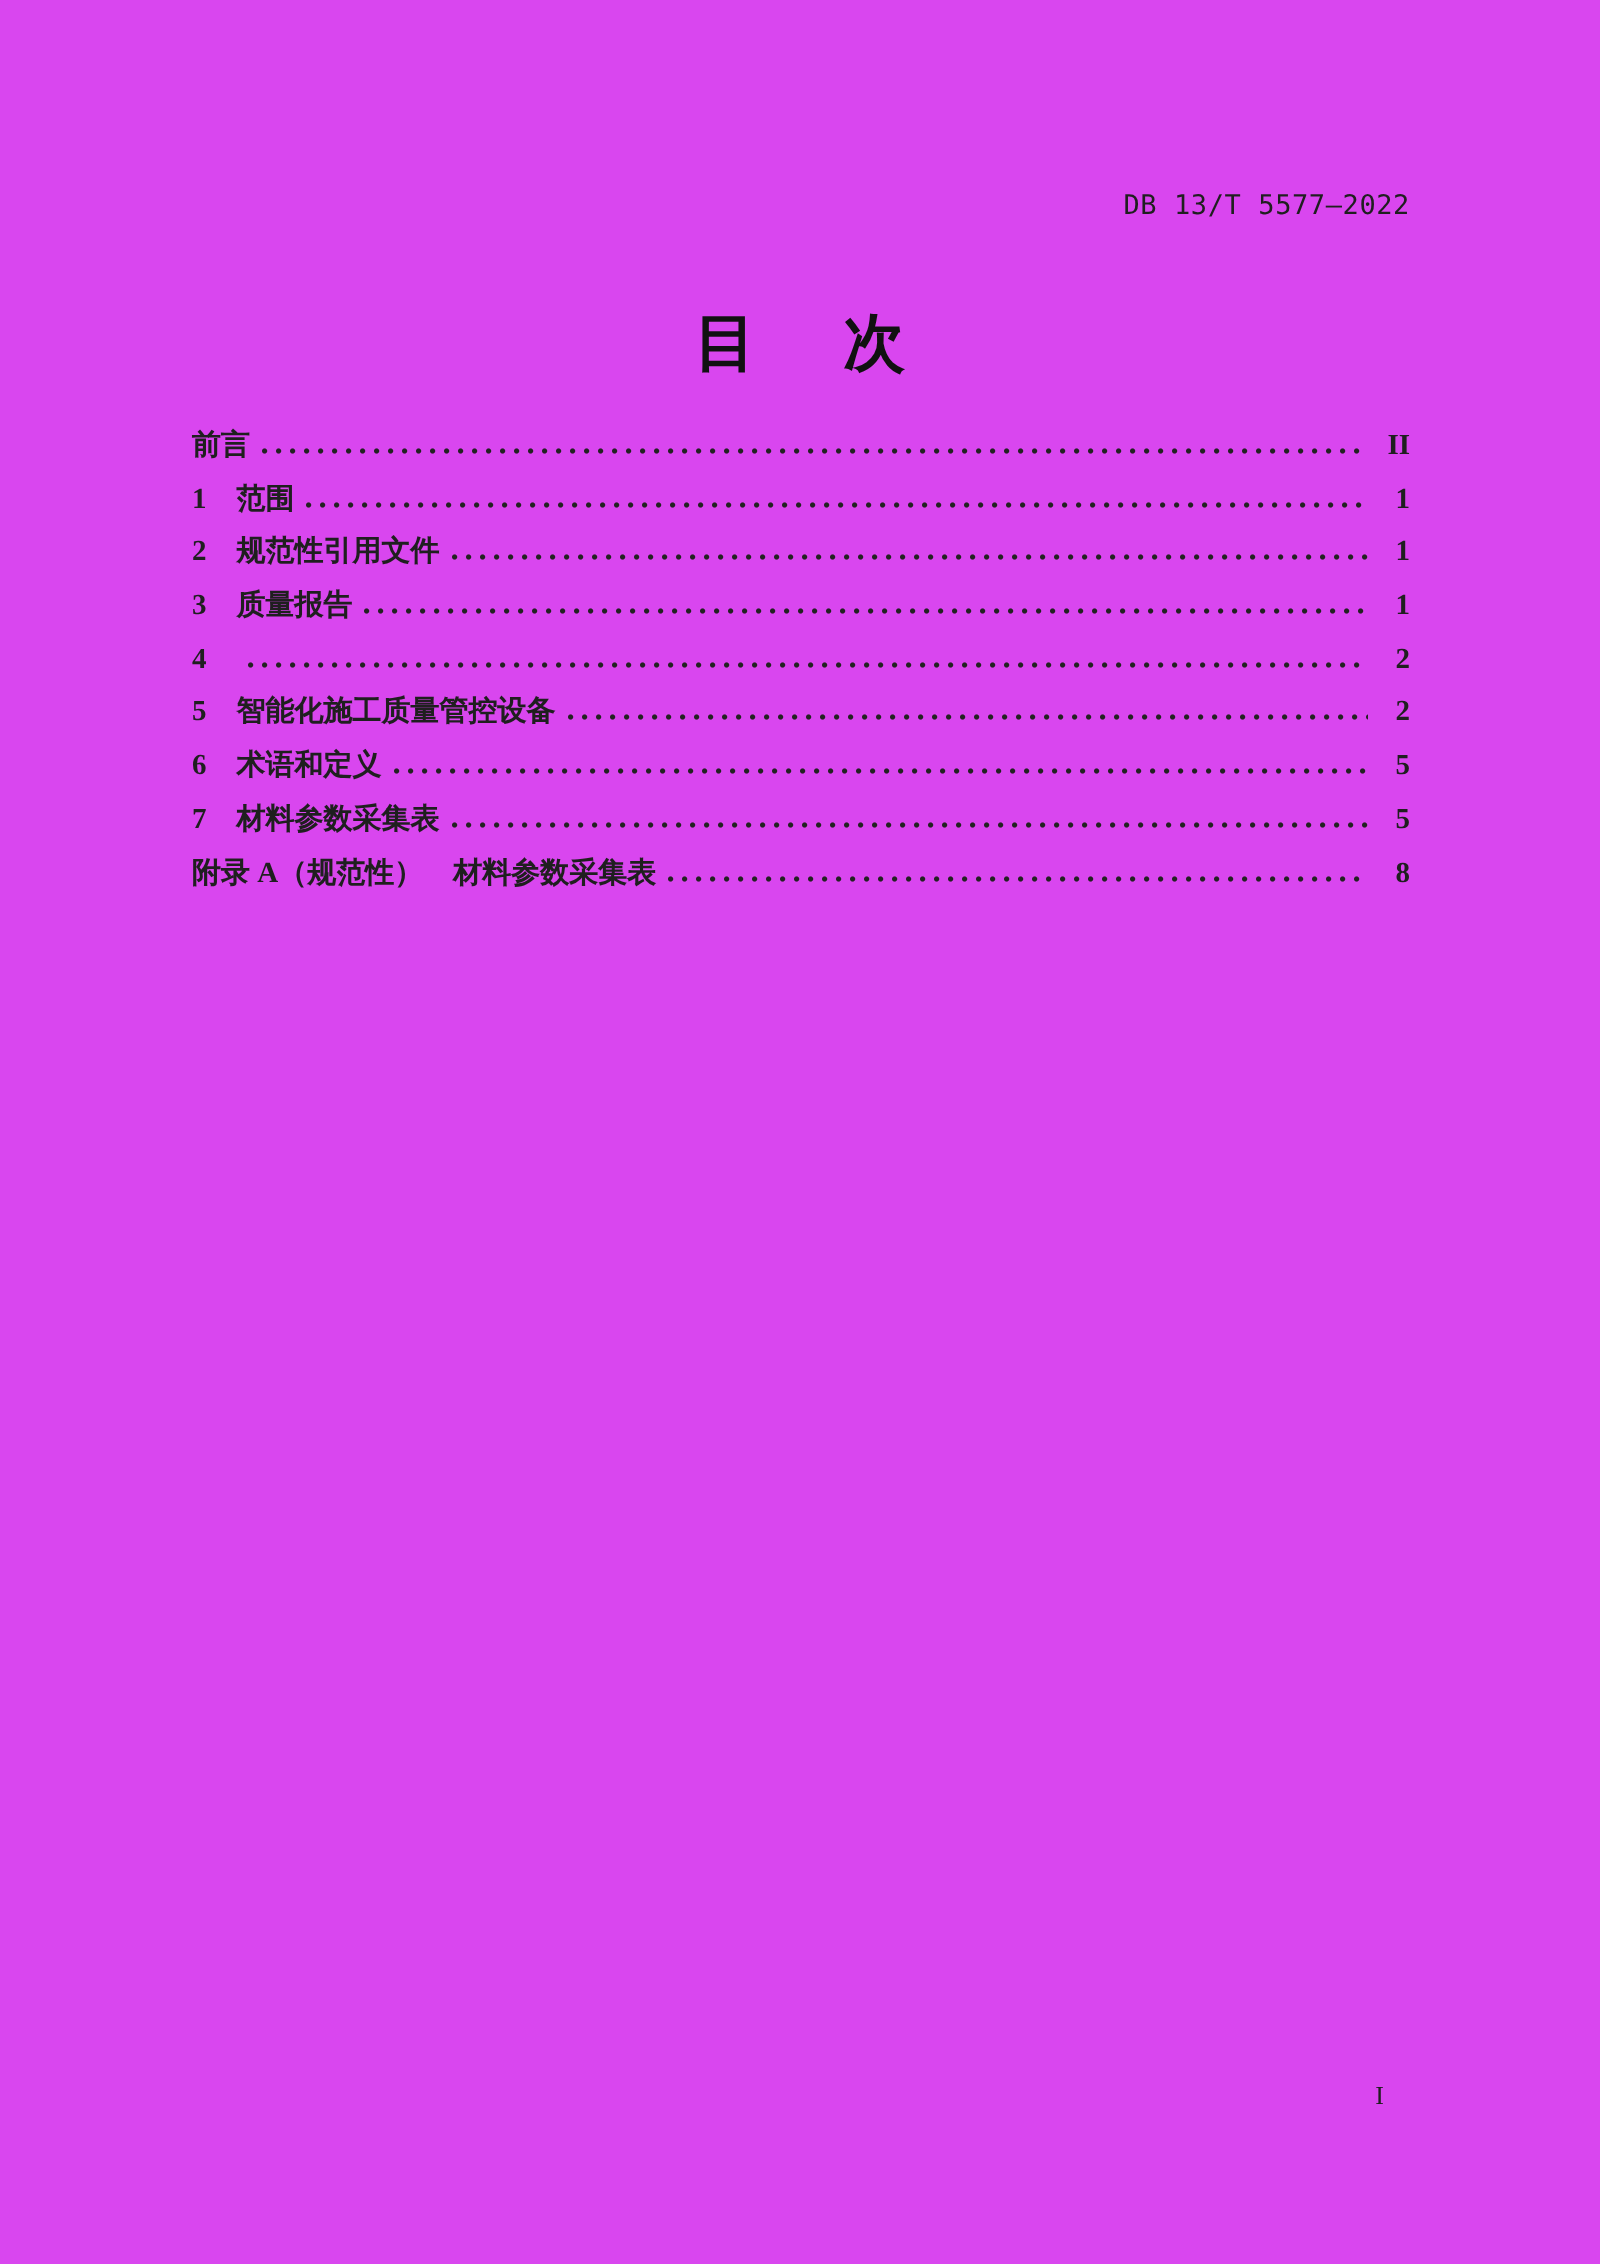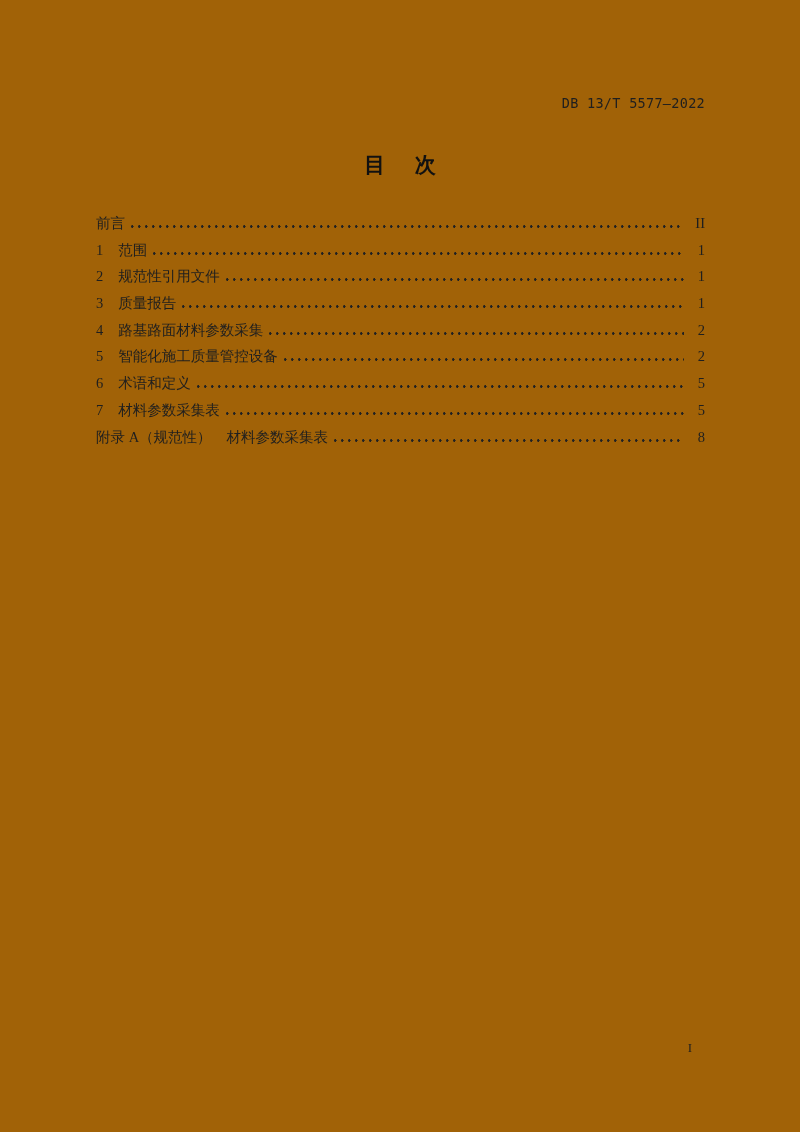--- a/index.html
+++ b/index.html
@@ -8,59 +8,60 @@
     width: 800px;
     height: 1132px;
     position: relative;
     font-family: "Liberation Serif", "DejaVu Serif", serif;
     color: #1f1f1f;
     overflow: hidden;
   }
   .page {
     position: absolute;
     inset: 0;
-    background: #a16207;
+    background: #d946ef;
   }
   .doc-header {
     position: absolute;
     top: 95px;
     right: 95px;
     font-family: "DejaVu Sans Mono", "Liberation Mono", monospace;
     font-size: 13.5px;
     letter-spacing: 0.3px;
     color: #1f1f1f;
     white-space: nowrap;
   }
   .doc-title {
     position: absolute;
     top: 151px;
     left: 0;
     width: 100%;
     text-align: center;
     font-family: "DejaVu Sans", "Liberation Sans", sans-serif;
-    font-size: 21px;
+    font-size: 31px;
     font-weight: bold;
     letter-spacing: 0.2em;
     text-indent: 0.2em;
     color: #111;
     white-space: pre;
   }
   .toc {
     position: absolute;
     top: 210px;
     left: 96px;
     right: 95px;
   }
   .toc-row {
     display: flex;
     align-items: baseline;
     height: 26.7px;
     line-height: 26.7px;
     font-size: 14.5px;
     white-space: nowrap;
+    font-weight: bold;
   }
   .toc-num { flex: 0 0 auto; }
   .toc-num:empty { display: none; }
   .toc-num:not(:empty) { margin-right: 15px; }
   .toc-label { flex: 0 0 auto; }
   .toc-dots {
     flex: 1 1 auto;
     height: 3px;
     align-self: baseline;
     margin: 0 3px 0 6px;
@@ -116,21 +117,20 @@
 
     <div class="toc-row">
       <span class="toc-num">3</span>
       <span class="toc-label">质量报告</span>
       <span class="toc-dots"></span>
       <span class="toc-page">1</span>
     </div>
 
     <div class="toc-row">
       <span class="toc-num">4</span>
-      <span class="toc-label">路基路面材料参数采集</span>
       <span class="toc-dots"></span>
       <span class="toc-page">2</span>
     </div>
 
     <div class="toc-row">
       <span class="toc-num">5</span>
       <span class="toc-label">智能化施工质量管控设备</span>
       <span class="toc-dots"></span>
       <span class="toc-page">2</span>
     </div>

